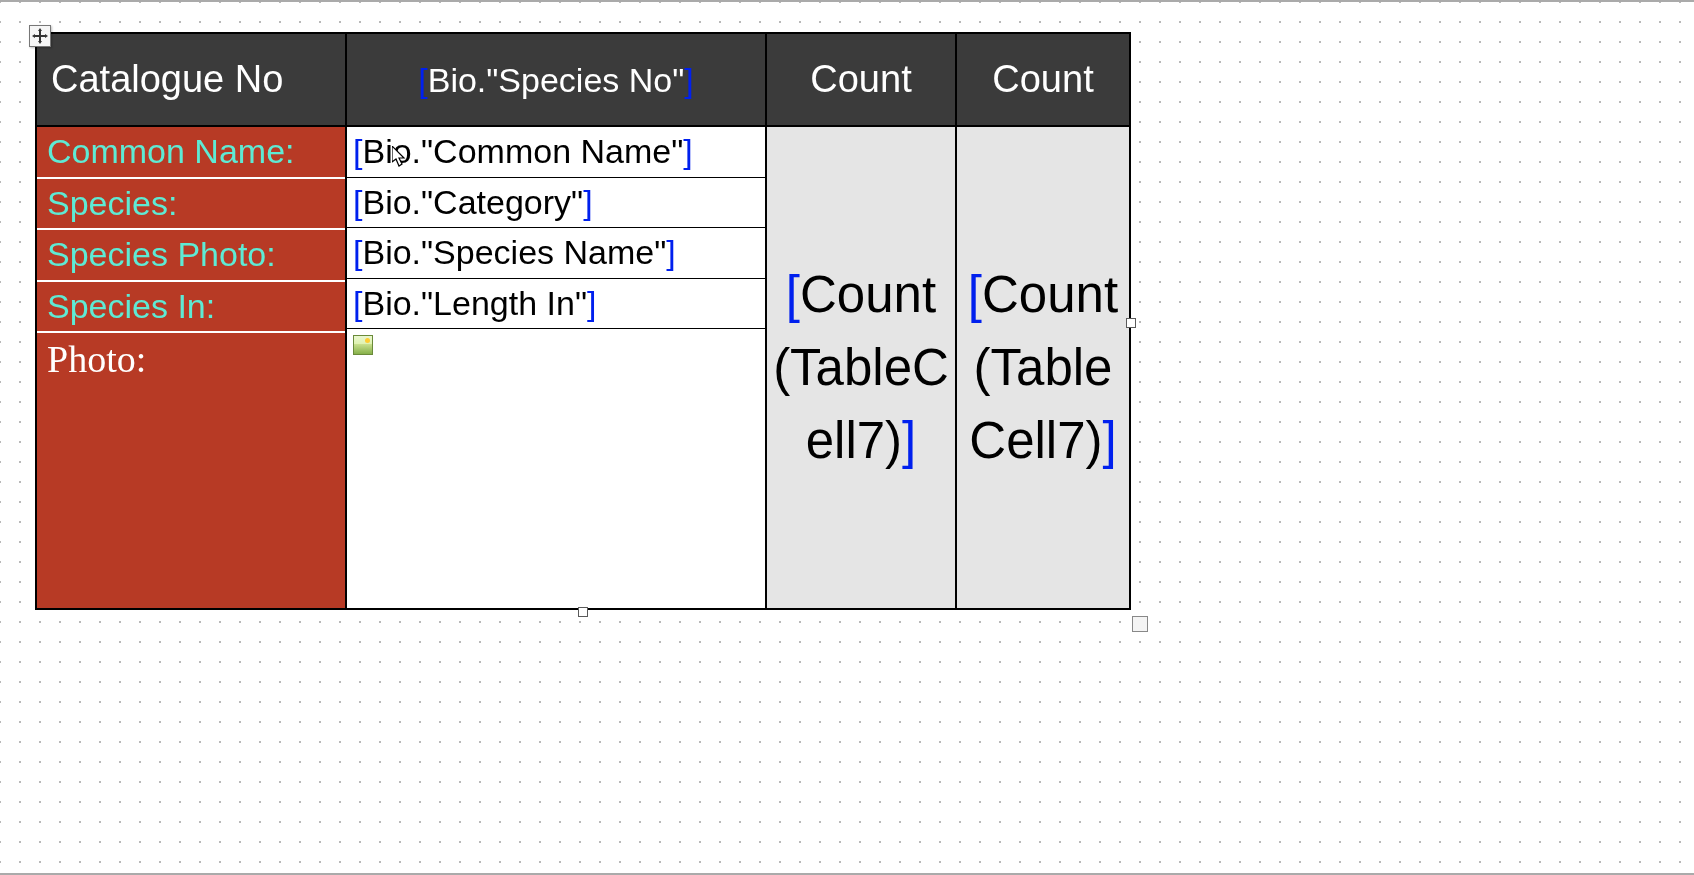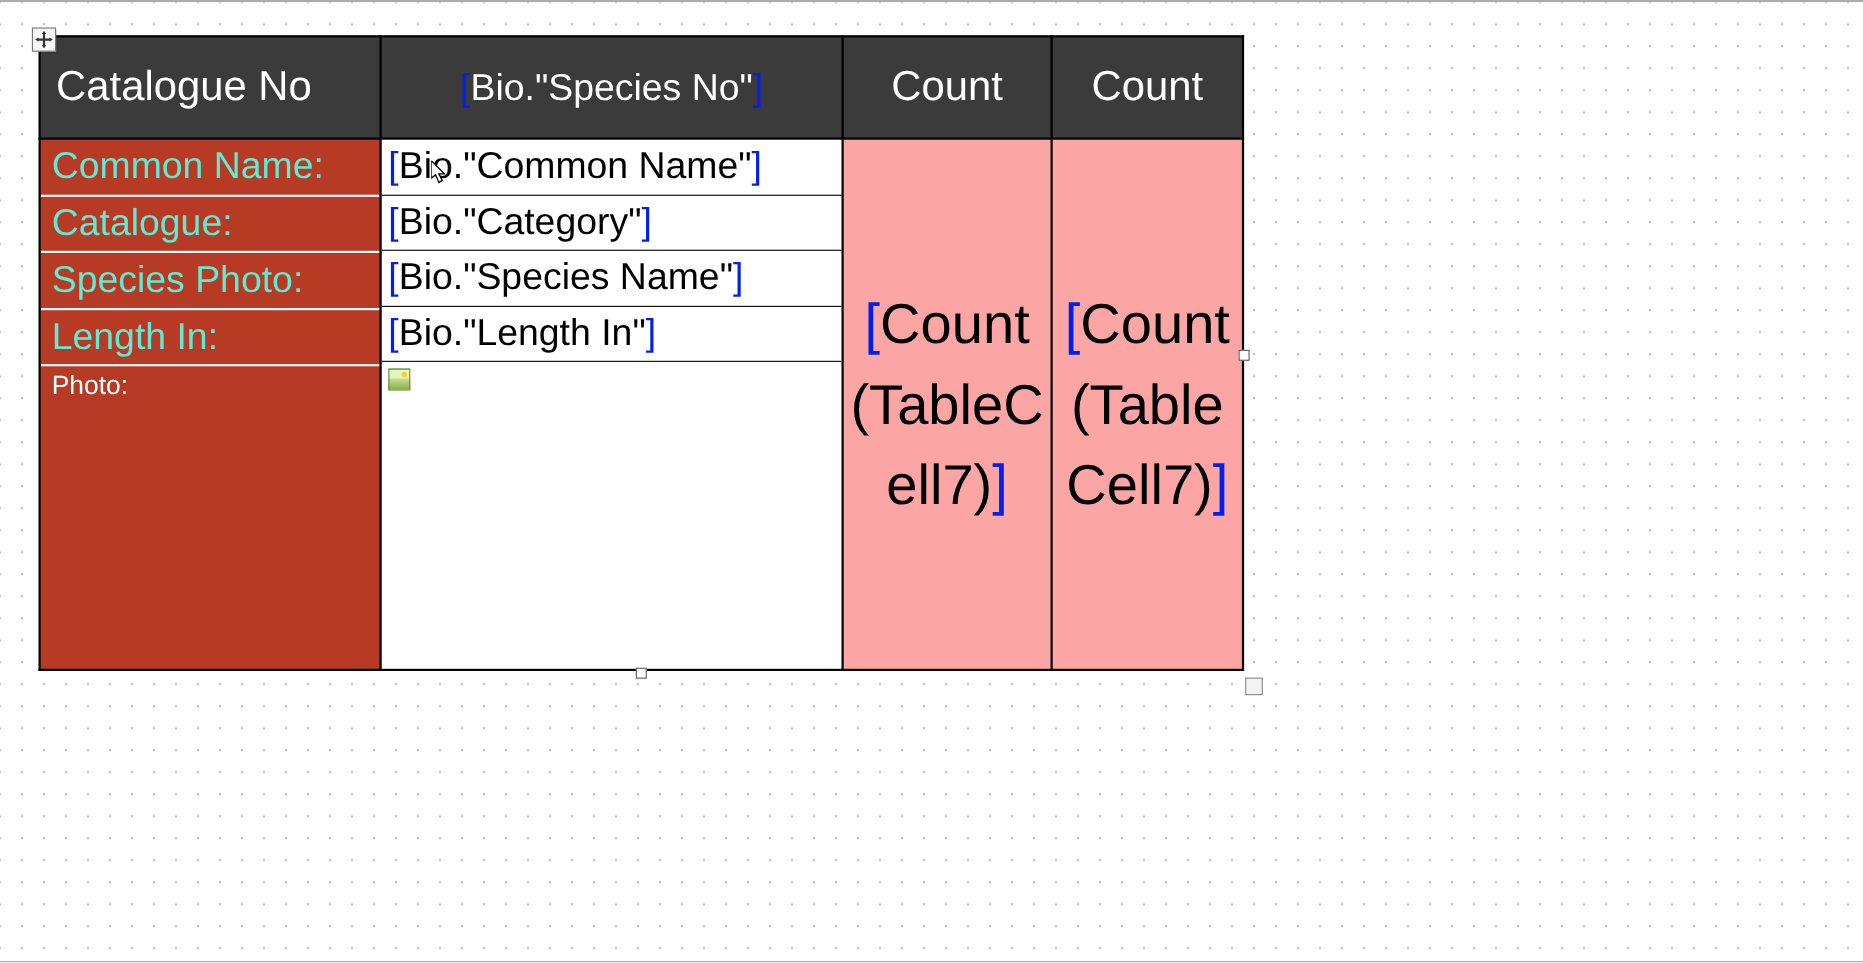--- a/index.html
+++ b/index.html
@@ -60,21 +60,21 @@
       border: 2px solid #000;
       border-top: none;
     }
     .body-data-col {
       background: #ffffff;
       border: 2px solid #000;
       border-left: none;
       border-top: none;
     }
     .body-count-col {
-      background: #fca5a5;
+      background: #e5e5e5;
       border: 2px solid #000;
       border-left: none;
       border-top: none;
       padding: 0 6px;
       text-align: center;
       vertical-align: middle;
     }
 
     .label-row, .data-row {
       font-size: 34px;
@@ -91,22 +91,23 @@
       border-bottom: 1.5px solid #000;
       padding: 1px 6px;
     }
     .data-row:last-child { border-bottom: none; }
 
     .photo-row {
       height: 275px;
     }
     .photo-row .ph-label {
       color: #ffffff;
-      font-size: 24px;
+      font-size: 38px;
       padding: 4px 6px 2px 10px;
+      font-family: Liberation Serif, serif;
     }
     .photo-row .ph-data {
       padding: 6px;
     }
     .img-placeholder {
       width: 20px;
       height: 20px;
       border: 1px solid #6a8a3a;
       background: linear-gradient(to top, #86b04a 0%, #c9e08e 55%, #dff2b0 55%, #e9f7cf 100%);
       position: relative;
@@ -215,23 +216,23 @@
         </div>
         <div class="tcell hdr col-4">
           <span>Count</span>
         </div>
       </div>
 
       <div class="trow">
 
         <div class="tcell body-label-col col-1">
           <div class="label-row">Common Name:</div>
-          <div class="label-row">Catalogue:</div>
+          <div class="label-row">Species:</div>
           <div class="label-row">Species Photo:</div>
-          <div class="label-row">Length In:</div>
+          <div class="label-row">Species In:</div>
           <div class="photo-row">
             <div class="ph-label">Photo:</div>
           </div>
         </div>
 
         <div class="tcell body-data-col col-2">
           <div class="data-row">
             <span class="expr"><span class="br">[</span><span>Bio."Common Name"</span><span class="br">]</span></span>
           </div>
           <div class="data-row">

